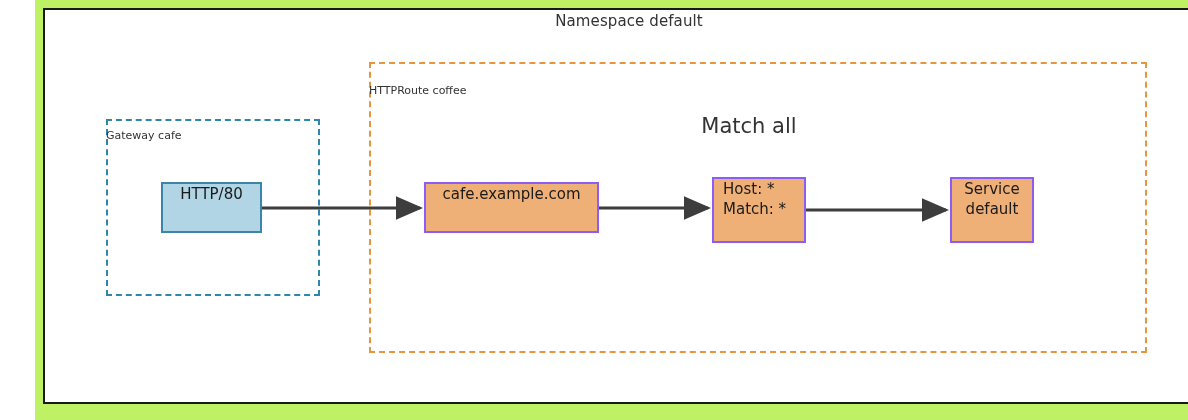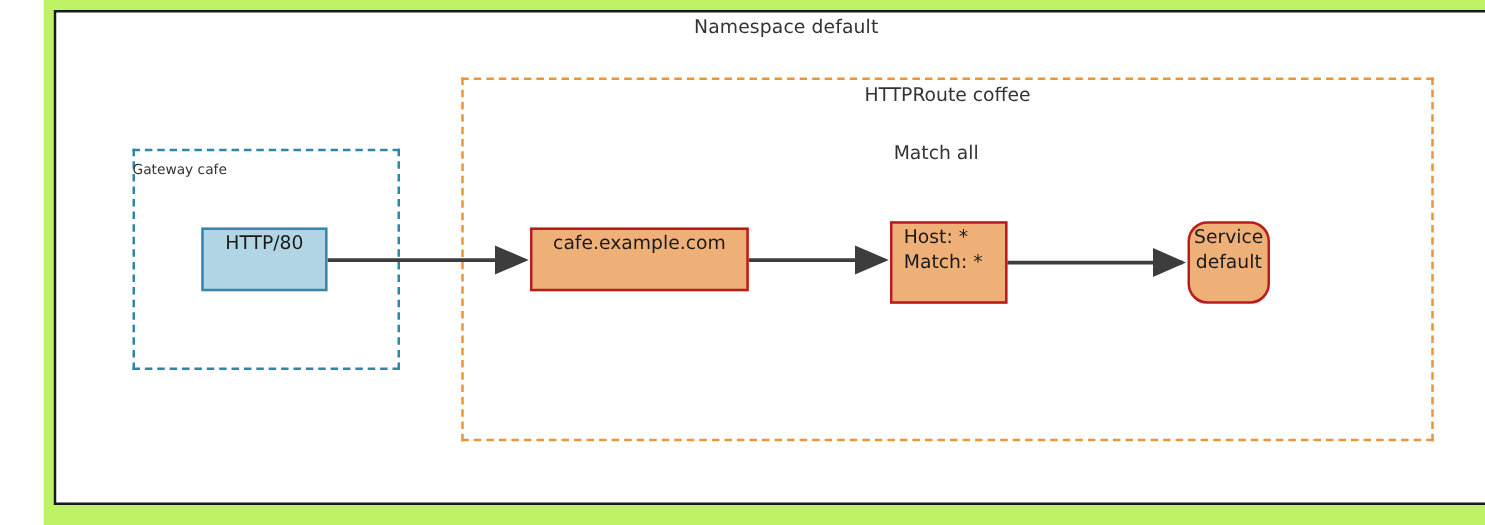--- a/index.html
+++ b/index.html
@@ -71,24 +71,23 @@
     top: 62px;
     width: 778px;
     height: 291px;
     border: 2px dashed #e8963c;
     box-sizing: border-box;
     background: transparent;
   }
   .route-title {
     position: absolute;
     left: 334px;
-    top: 67px;
+    top: 84px;
     width: 778px;
-    text-align: center;
-    font-size: 15px;
+    font-size: 11px;
     color: #333333;
   }
 
   
   .node {
     position: absolute;
     box-sizing: border-box;
     display: flex;
     align-items: flex-start;
     justify-content: center;
@@ -97,21 +96,21 @@
     line-height: 1.35;
     text-align: center;
     z-index: 4;
   }
   .node-blue {
     background: #b1d5e5;
     border: 2px solid #3a85a8;
   }
   .node-orange {
     background: #efb077;
-    border: 2px solid #b91c1c;
+    border: 2px solid #8b5cf6;
   }
 
   .node-http80 {
     left: 126px;
     top: 182px;
     width: 101px;
     height: 51px;
   }
   .node-host {
     left: 389px;
@@ -124,29 +123,28 @@
     top: 177px;
     width: 94px;
     height: 66px;
     justify-content: flex-start;
     text-align: left;
     padding-left: 9px;
   }
   .node-service {
     left: 915px;
     top: 177px;
-    width: 66px;
+    width: 84px;
     height: 66px;
-    border-radius: 16px;
   }
 
   
   .caption {
     position: absolute;
-    font-size: 15px;
+    font-size: 21px;
     color: #333333;
     text-align: center;
     line-height: 1.25;
     z-index: 3;
   }
   .caption-match {
     left: 639px;
     top: 113px;
     width: 150px;
   }

